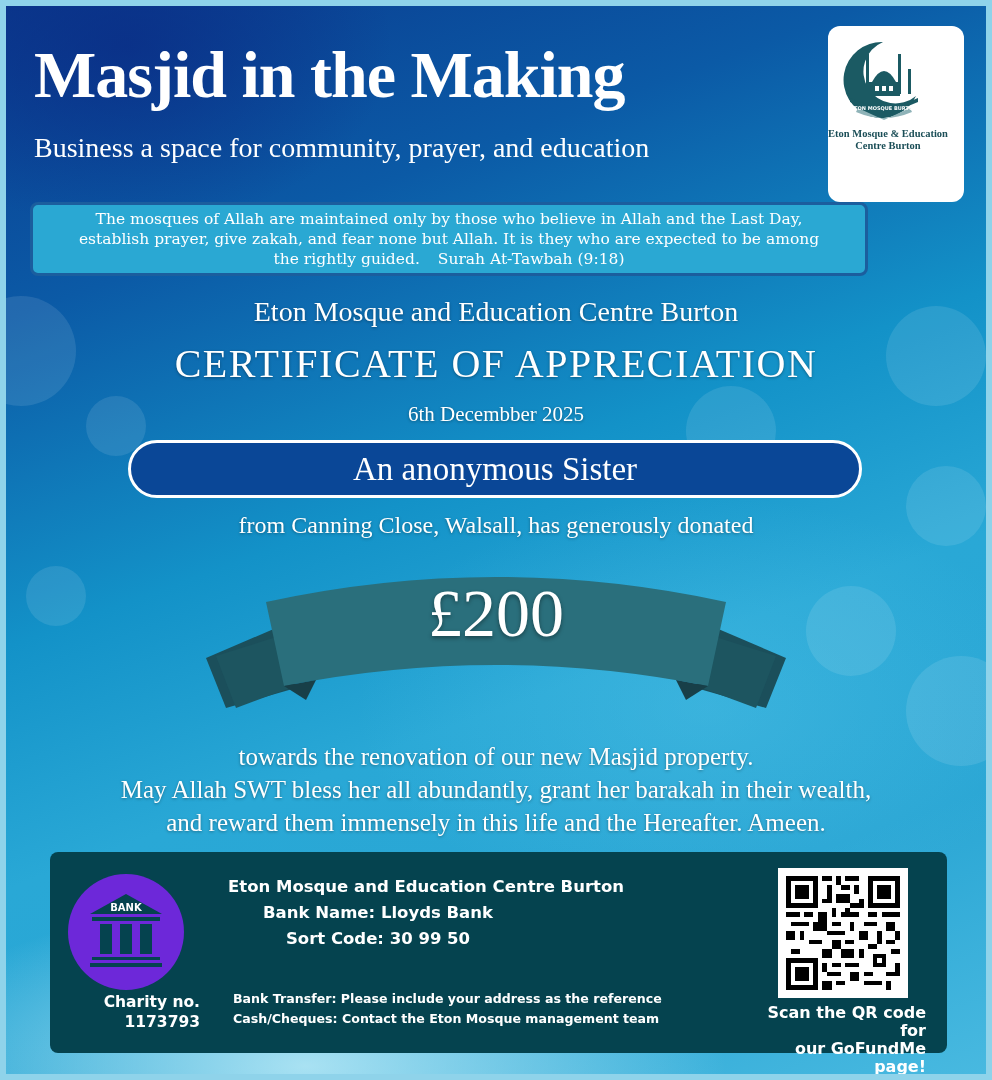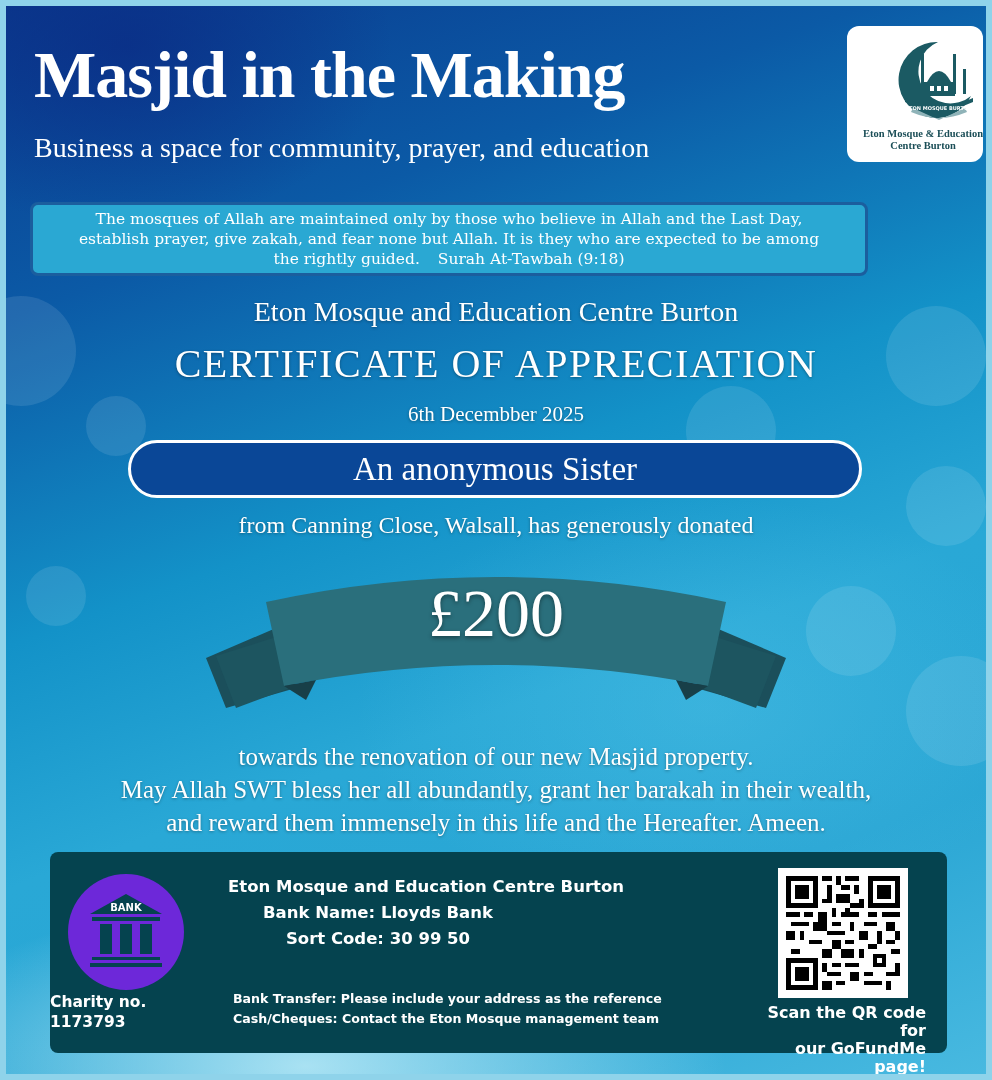--- a/index.html
+++ b/index.html
@@ -21,23 +21,23 @@
   .title {
     position: absolute; left: 28px; top: 31px;
     font-family: "Liberation Serif", serif; font-size: 66px; color: #fff;
     letter-spacing: -1px; font-weight: bold; white-space: nowrap;
   }
   .subtitle {
     position: absolute; left: 28px; top: 126px;
     font-family: "Liberation Serif", serif; font-size: 28px; color: #fff; white-space: nowrap;
   }
   .logo-card {
-    position: absolute; left: 822px; top: 20px; width: 136px; height: 136px;
+    position: absolute; left: 822px; top: 20px; width: 136px; height: 176px;
     background: #fff; border-radius: 12px;
-    display: flex; flex-direction: column; align-items: flex-end; margin-left: 19px;
+    display: flex; flex-direction: column; align-items: flex-start;
   }
   .logo-card svg { margin-top: 8px; }
   .logo-text {
     font-family: "Liberation Serif", serif; font-size: 10.5px; color: #1b4e57;
     text-align: center; line-height: 12px; font-weight: bold; margin-top: 2px;
   }
   .quote-box {
     position: absolute; left: 24px; top: 196px; width: 838px; height: 74px;
     background: #2aa8d3; border: 3px solid #1b5e9e; border-radius: 8px;
     color: #fff; font-size: 15.5px; line-height: 20px; text-align: center;
@@ -68,21 +68,21 @@
     position: absolute; left: 44px; top: 846px; width: 897px; height: 201px;
     background: #05434f; border-radius: 8px;
     font-family: "DejaVu Sans", sans-serif; color: #fff;
   }
   .bank-circle {
     position: absolute; left: 18px; top: 22px; width: 116px; height: 116px;
     border-radius: 50%; background: #6d28d9;
   }
   .bank-circle svg { position: absolute; left: 20px; top: 18px; }
   .charity {
-    position: absolute; left: 0px; top: 140px; width: 150px; text-align: left;
+    position: absolute; left: 0px; top: 140px; width: 150px; text-align: right;
     font-weight: bold; font-size: 15.5px; line-height: 20px;
   }
   .bank-details {
     position: absolute; left: 178px; top: 22px; width: 300px;
     text-align: center; font-weight: bold; font-size: 16.5px; line-height: 26px;
   }
   .bank-details > div { white-space: nowrap; }
   .bank-notes {
     position: absolute; left: 183px; top: 137px; font-weight: bold;
     font-size: 12.6px; line-height: 20px; white-space: nowrap;

